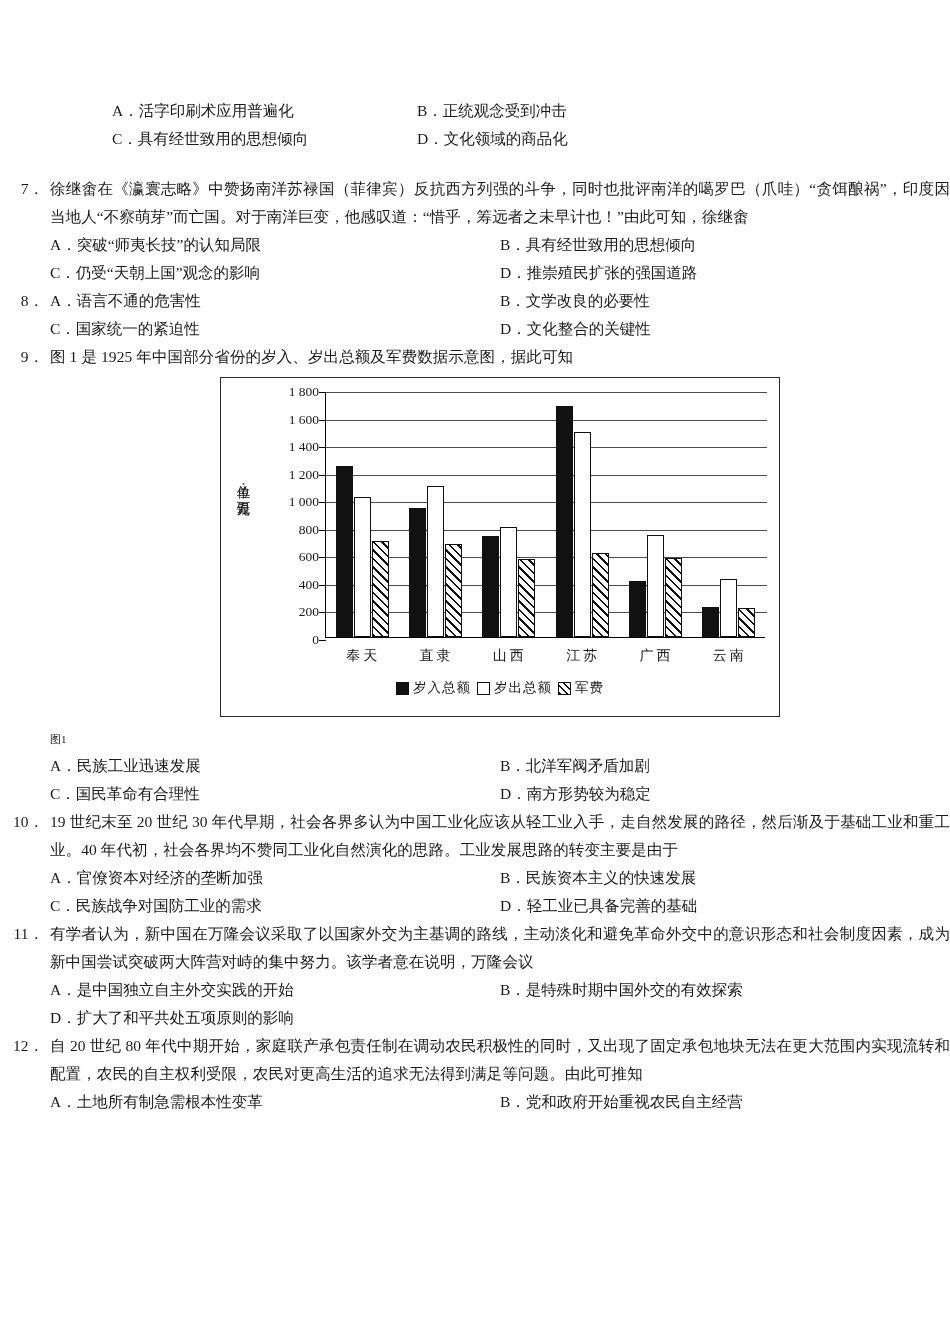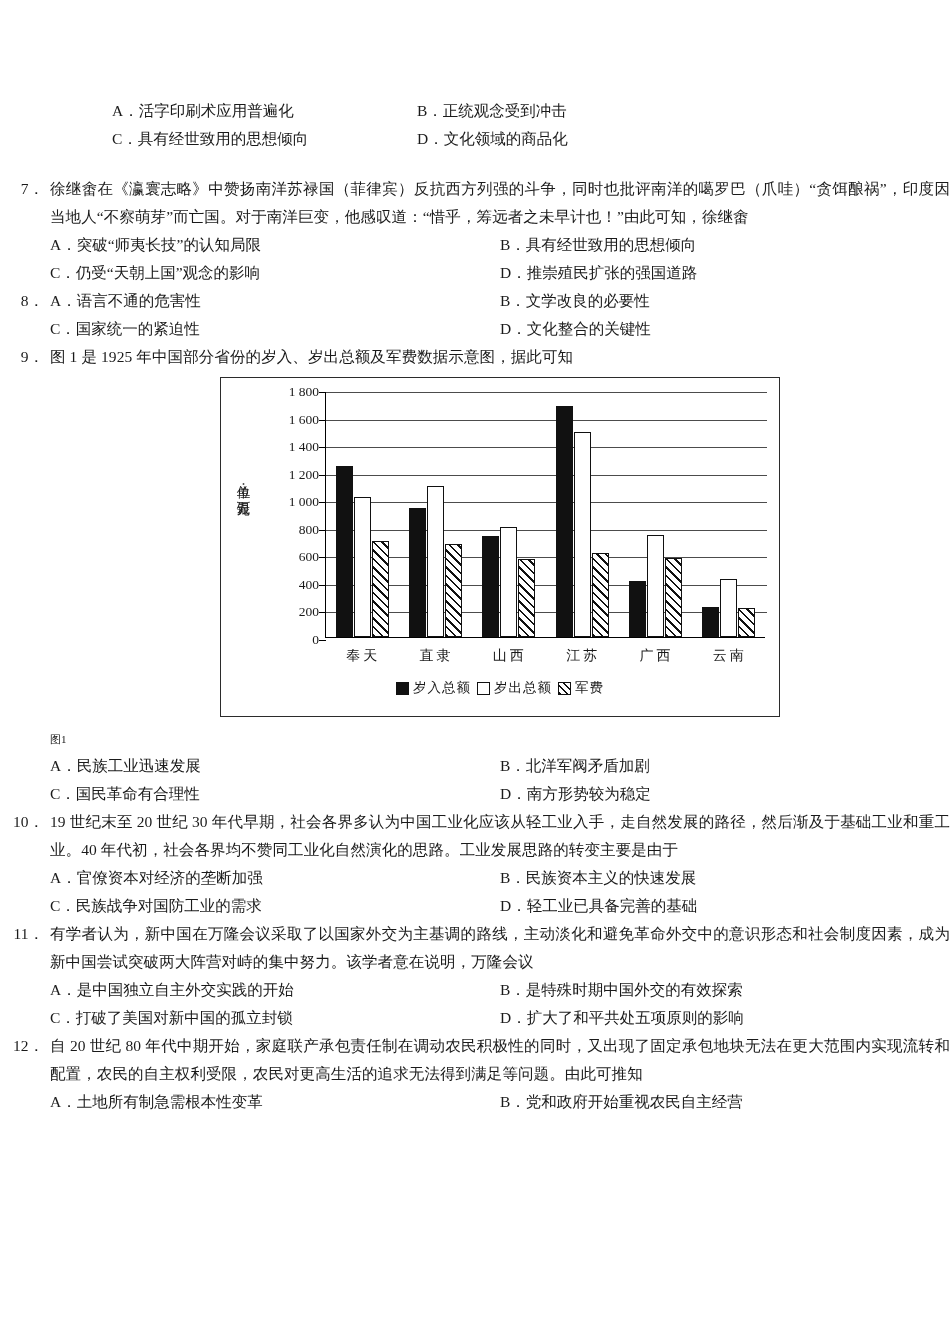--- a/index.html
+++ b/index.html
@@ -401,21 +401,20 @@
     </div>
   </div>
 
   <div class="q">
     <div class="q-num">11．</div>
     <div class="q-body">
       <div class="q-stem">有学者认为，新中国在万隆会议采取了以国家外交为主基调的路线，主动淡化和避免革命外交中的意识形态和社会制度因素，成为新中国尝试突破两大阵营对峙的集中努力。该学者意在说明，万隆会议</div>
       <div class="opts">
         <div class="opt"><span class="opt-letter">A．</span><span>是中国独立自主外交实践的开始</span></div>
         <div class="opt"><span class="opt-letter">B．</span><span>是特殊时期中国外交的有效探索</span></div>
-        <div class="opt"><span class="opt-letter">C．</span><span>打破了美国对新中国的孤立封锁</span></div>
         <div class="opt"><span class="opt-letter">D．</span><span>扩大了和平共处五项原则的影响</span></div>
       </div>
     </div>
   </div>
 
   <div class="q">
     <div class="q-num">12．</div>
     <div class="q-body">
       <div class="q-stem">自 20 世纪 80 年代中期开始，家庭联产承包责任制在调动农民积极性的同时，又出现了固定承包地块无法在更大范围内实现流转和配置，农民的自主权利受限，农民对更高生活的追求无法得到满足等问题。由此可推知</div>
       <div class="opts">

